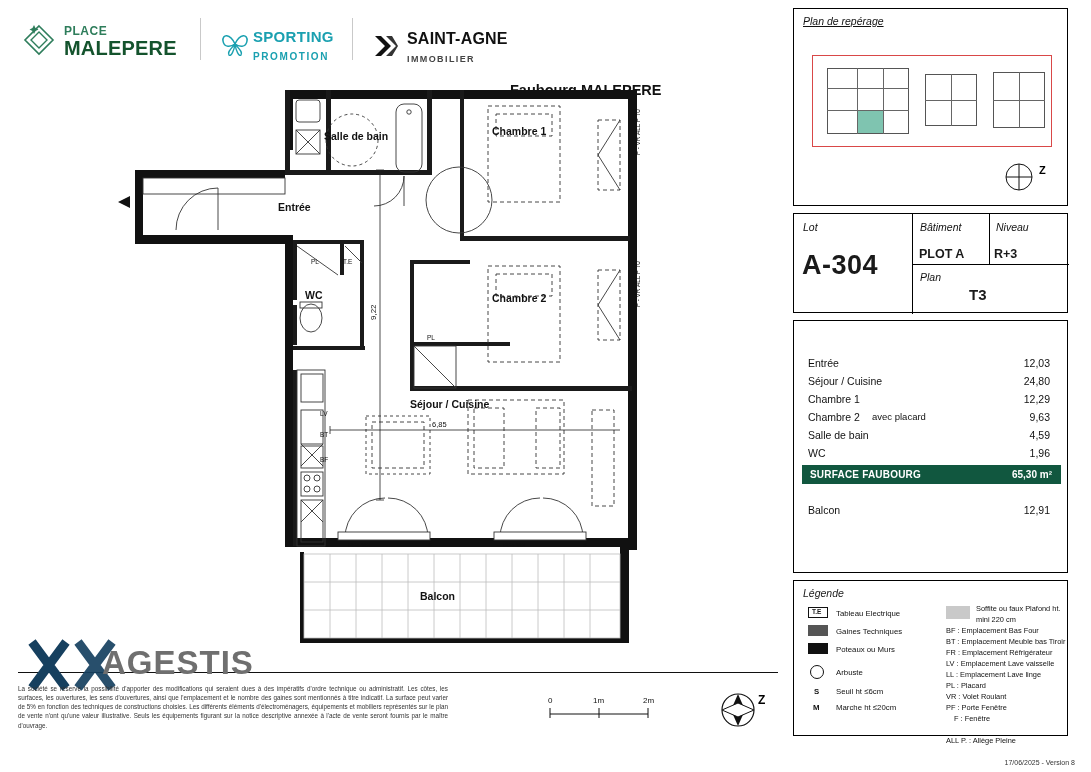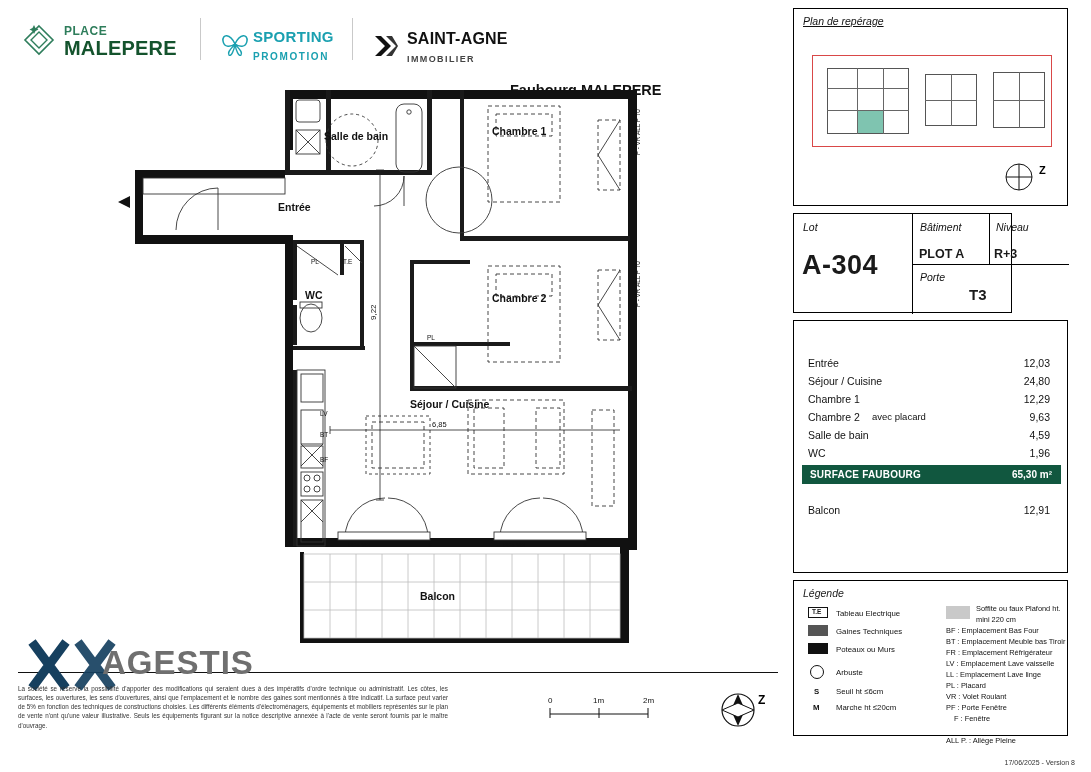--- a/index.html
+++ b/index.html
@@ -39,21 +39,21 @@
   .rp-box { border:1px solid #000; background:#fff; position:absolute; }
 
   #loc-box { left:0; top:0; width:275px; height:198px; }
   #loc-title { position:absolute; left:9px; top:6px; font-size:10.5px; font-style:italic; color:#111;text-decoration:underline; }
   #loc-map { position:absolute; left:18px; top:46px; width:240px; height:92px; border:1.2px solid #d94848; }
   .mini-block { position:absolute; border:1px solid #555; background:#fff; }
   .mini-line { position:absolute; background:#666; }
   .mini-high { position:absolute; background:#7fc4b0; }
   #compass-1 { position:absolute; right:12px; top:150px; width:52px; height:36px; }
 
-  #lot-box { left:0; top:205px; width:219px; height:100px;text-align:center; }
+  #lot-box { left:0; top:205px; width:275px; height:100px;text-align:center; }
   .lot-cell-label { font-size:10.5px; font-style:italic; color:#111; }
   #lot-box .vline { position:absolute; background:#000; width:1px; }
   #lot-box .hline { position:absolute; background:#000; height:1px; }
   #lot-value { position:absolute; left:8px; top:36px; font-size:27px; font-weight:bold; letter-spacing:.5px; }
   #batiment-value { position:absolute; left:125px; top:33px; font-size:12.5px; font-weight:bold; }
   #niveau-value { position:absolute; left:200px; top:33px; font-size:12.5px; font-weight:bold; }
   #type-value { position:absolute; left:175px; top:72px; font-size:15px; font-weight:bold; }
 
   #areas-box { left:0; top:312px; width:275px; height:253px; }
   .area-row { position:absolute; left:14px; width:248px; font-size:10.5px; color:#111; }
@@ -363,21 +363,21 @@
   </div>
 
   <div class="rp-box" id="lot-box">
     <div class="hline" style="left:118px; top:0; width:0;"></div>
     <div class="vline" style="left:118px; top:0; height:100px;"></div>
     <div class="vline" style="left:195px; top:0; height:50px;"></div>
     <div class="hline" style="left:118px; top:50px; width:157px;"></div>
     <div class="lot-cell-label" style="position:absolute; left:9px; top:7px;">Lot</div>
     <div class="lot-cell-label" style="position:absolute; left:126px; top:7px;">Bâtiment</div>
     <div class="lot-cell-label" style="position:absolute; left:202px; top:7px;">Niveau</div>
-    <div class="lot-cell-label" style="position:absolute; left:126px; top:57px;">Porte</div>
+    <div class="lot-cell-label" style="position:absolute; left:126px; top:57px;">Plan</div>
     <div id="lot-value">A-304</div>
     <div id="batiment-value">PLOT A</div>
     <div id="niveau-value">R+3</div>
     <div id="type-value">T3</div>
   </div>
 
   <div class="rp-box" id="areas-box">
     <div class="area-row" style="top:36px;">
       <span class="nm">Entrée</span>
       <span class="vl">12,03</span>

